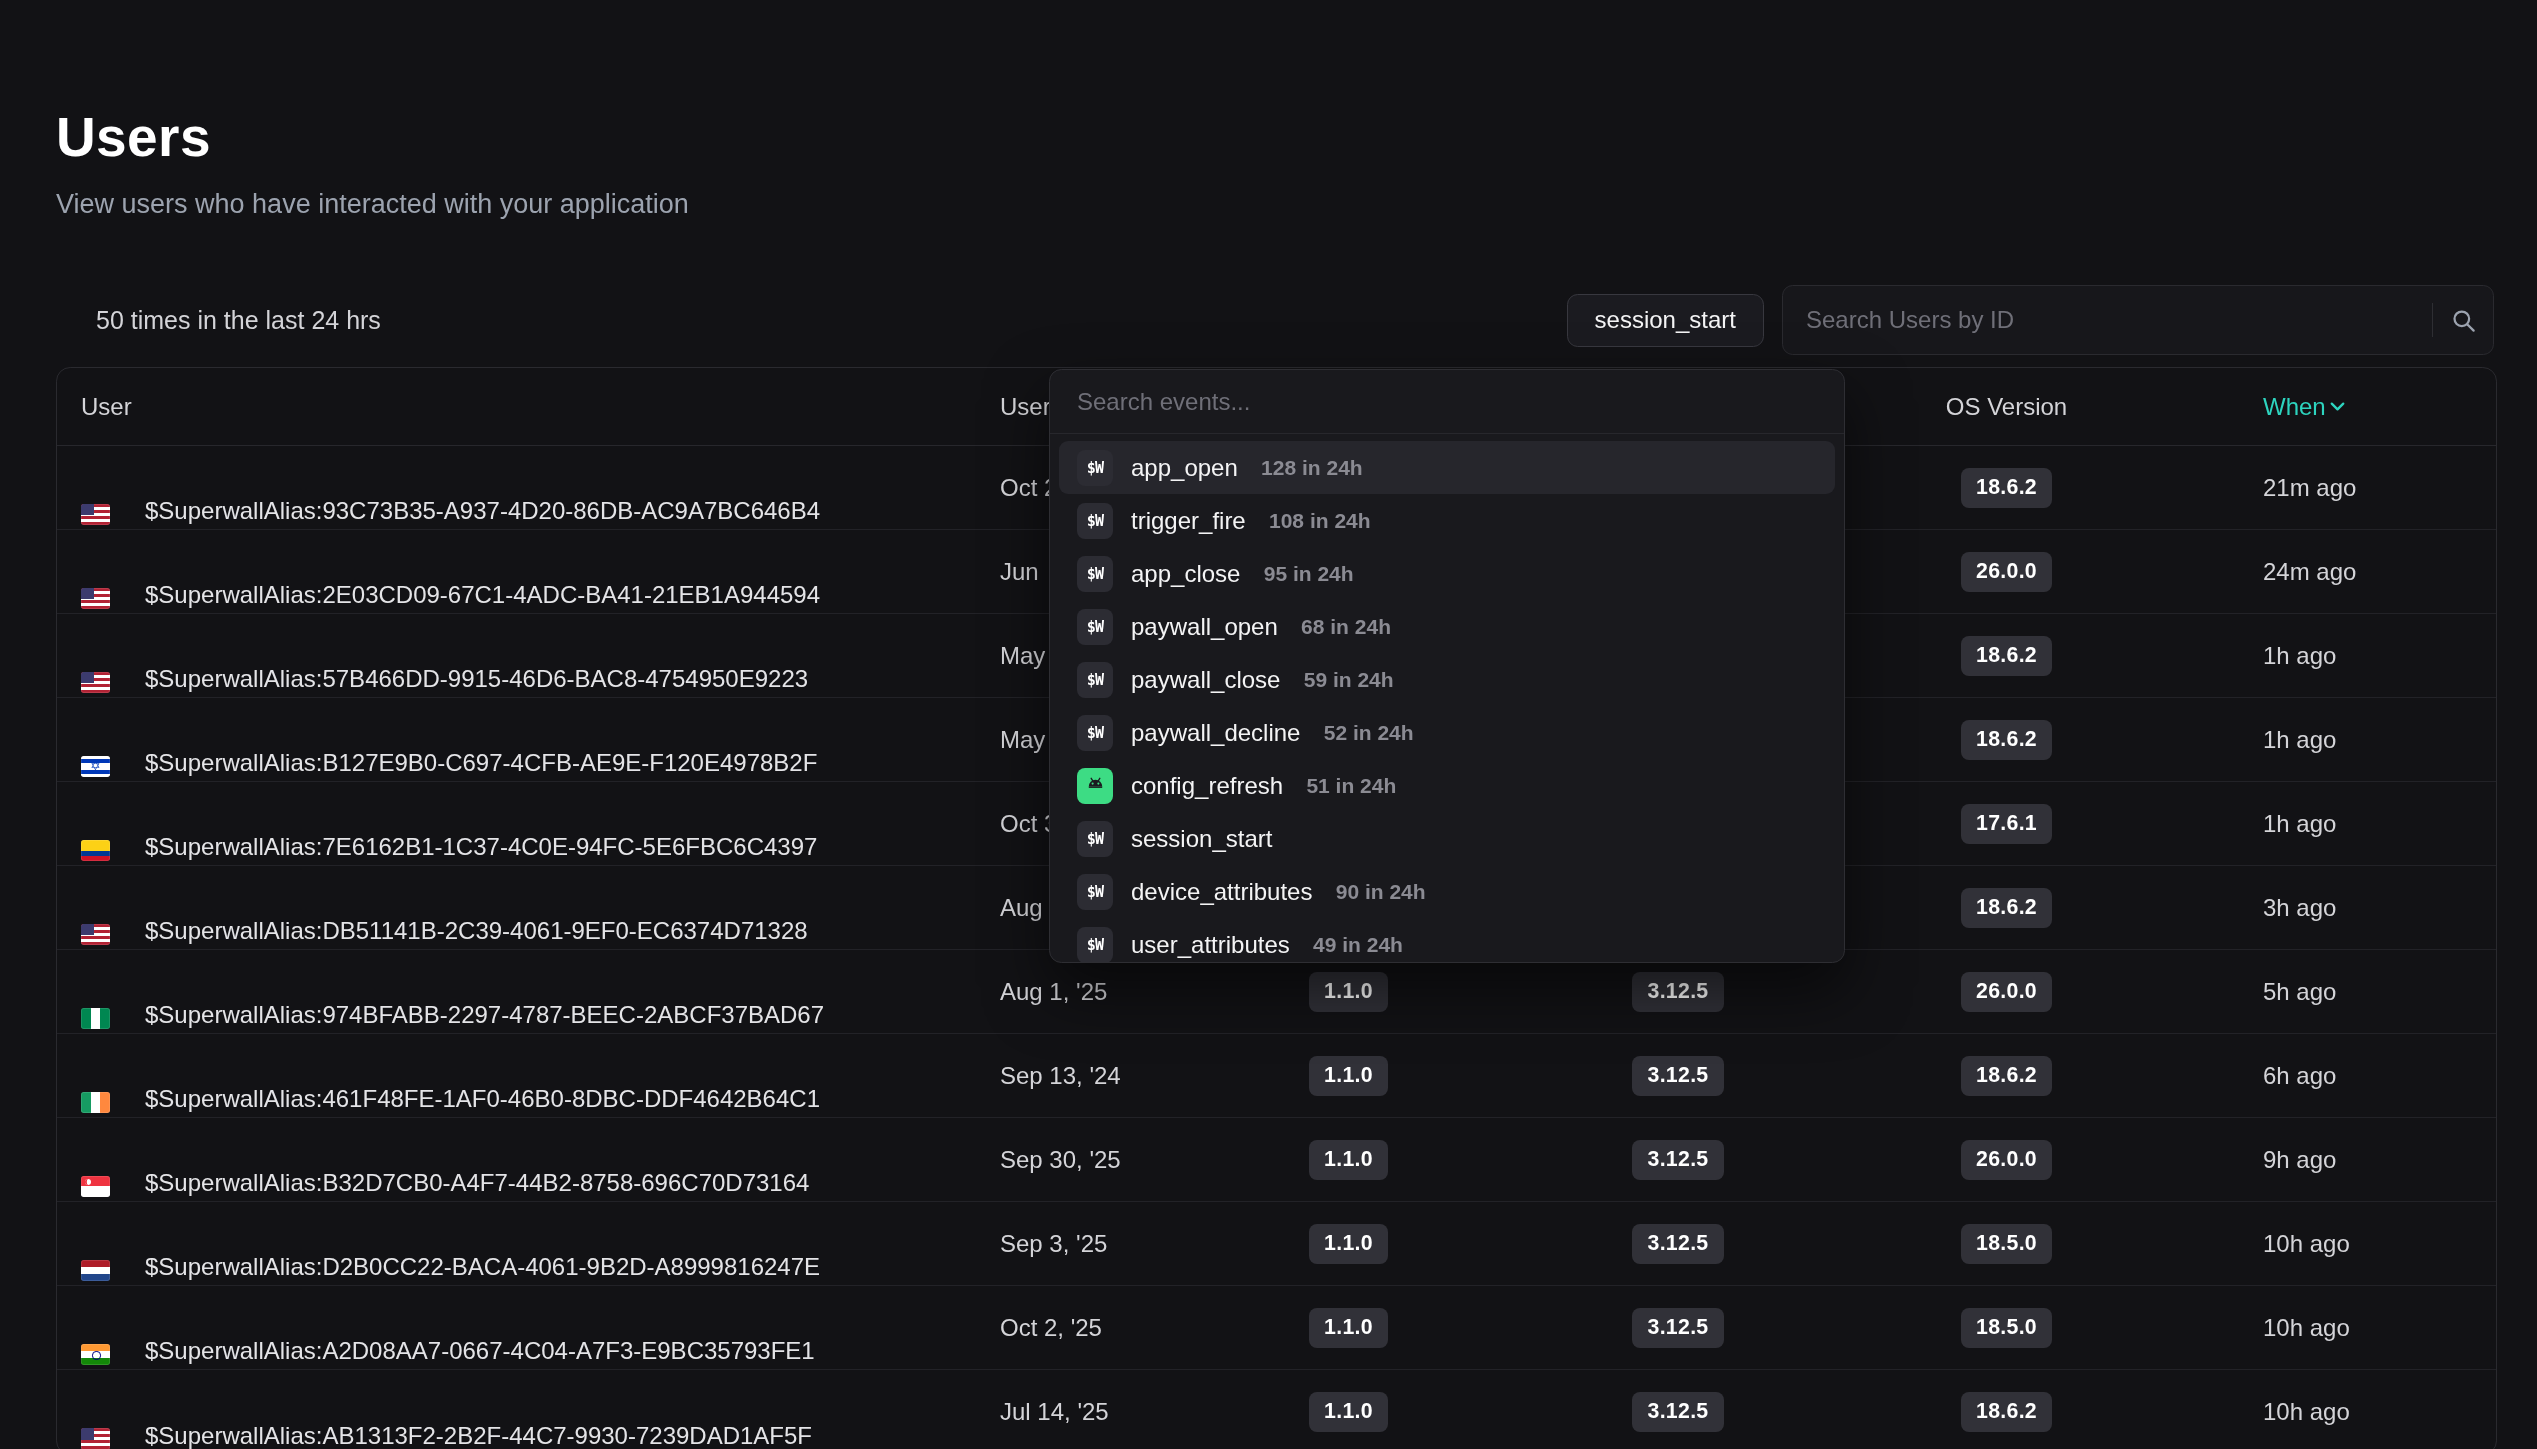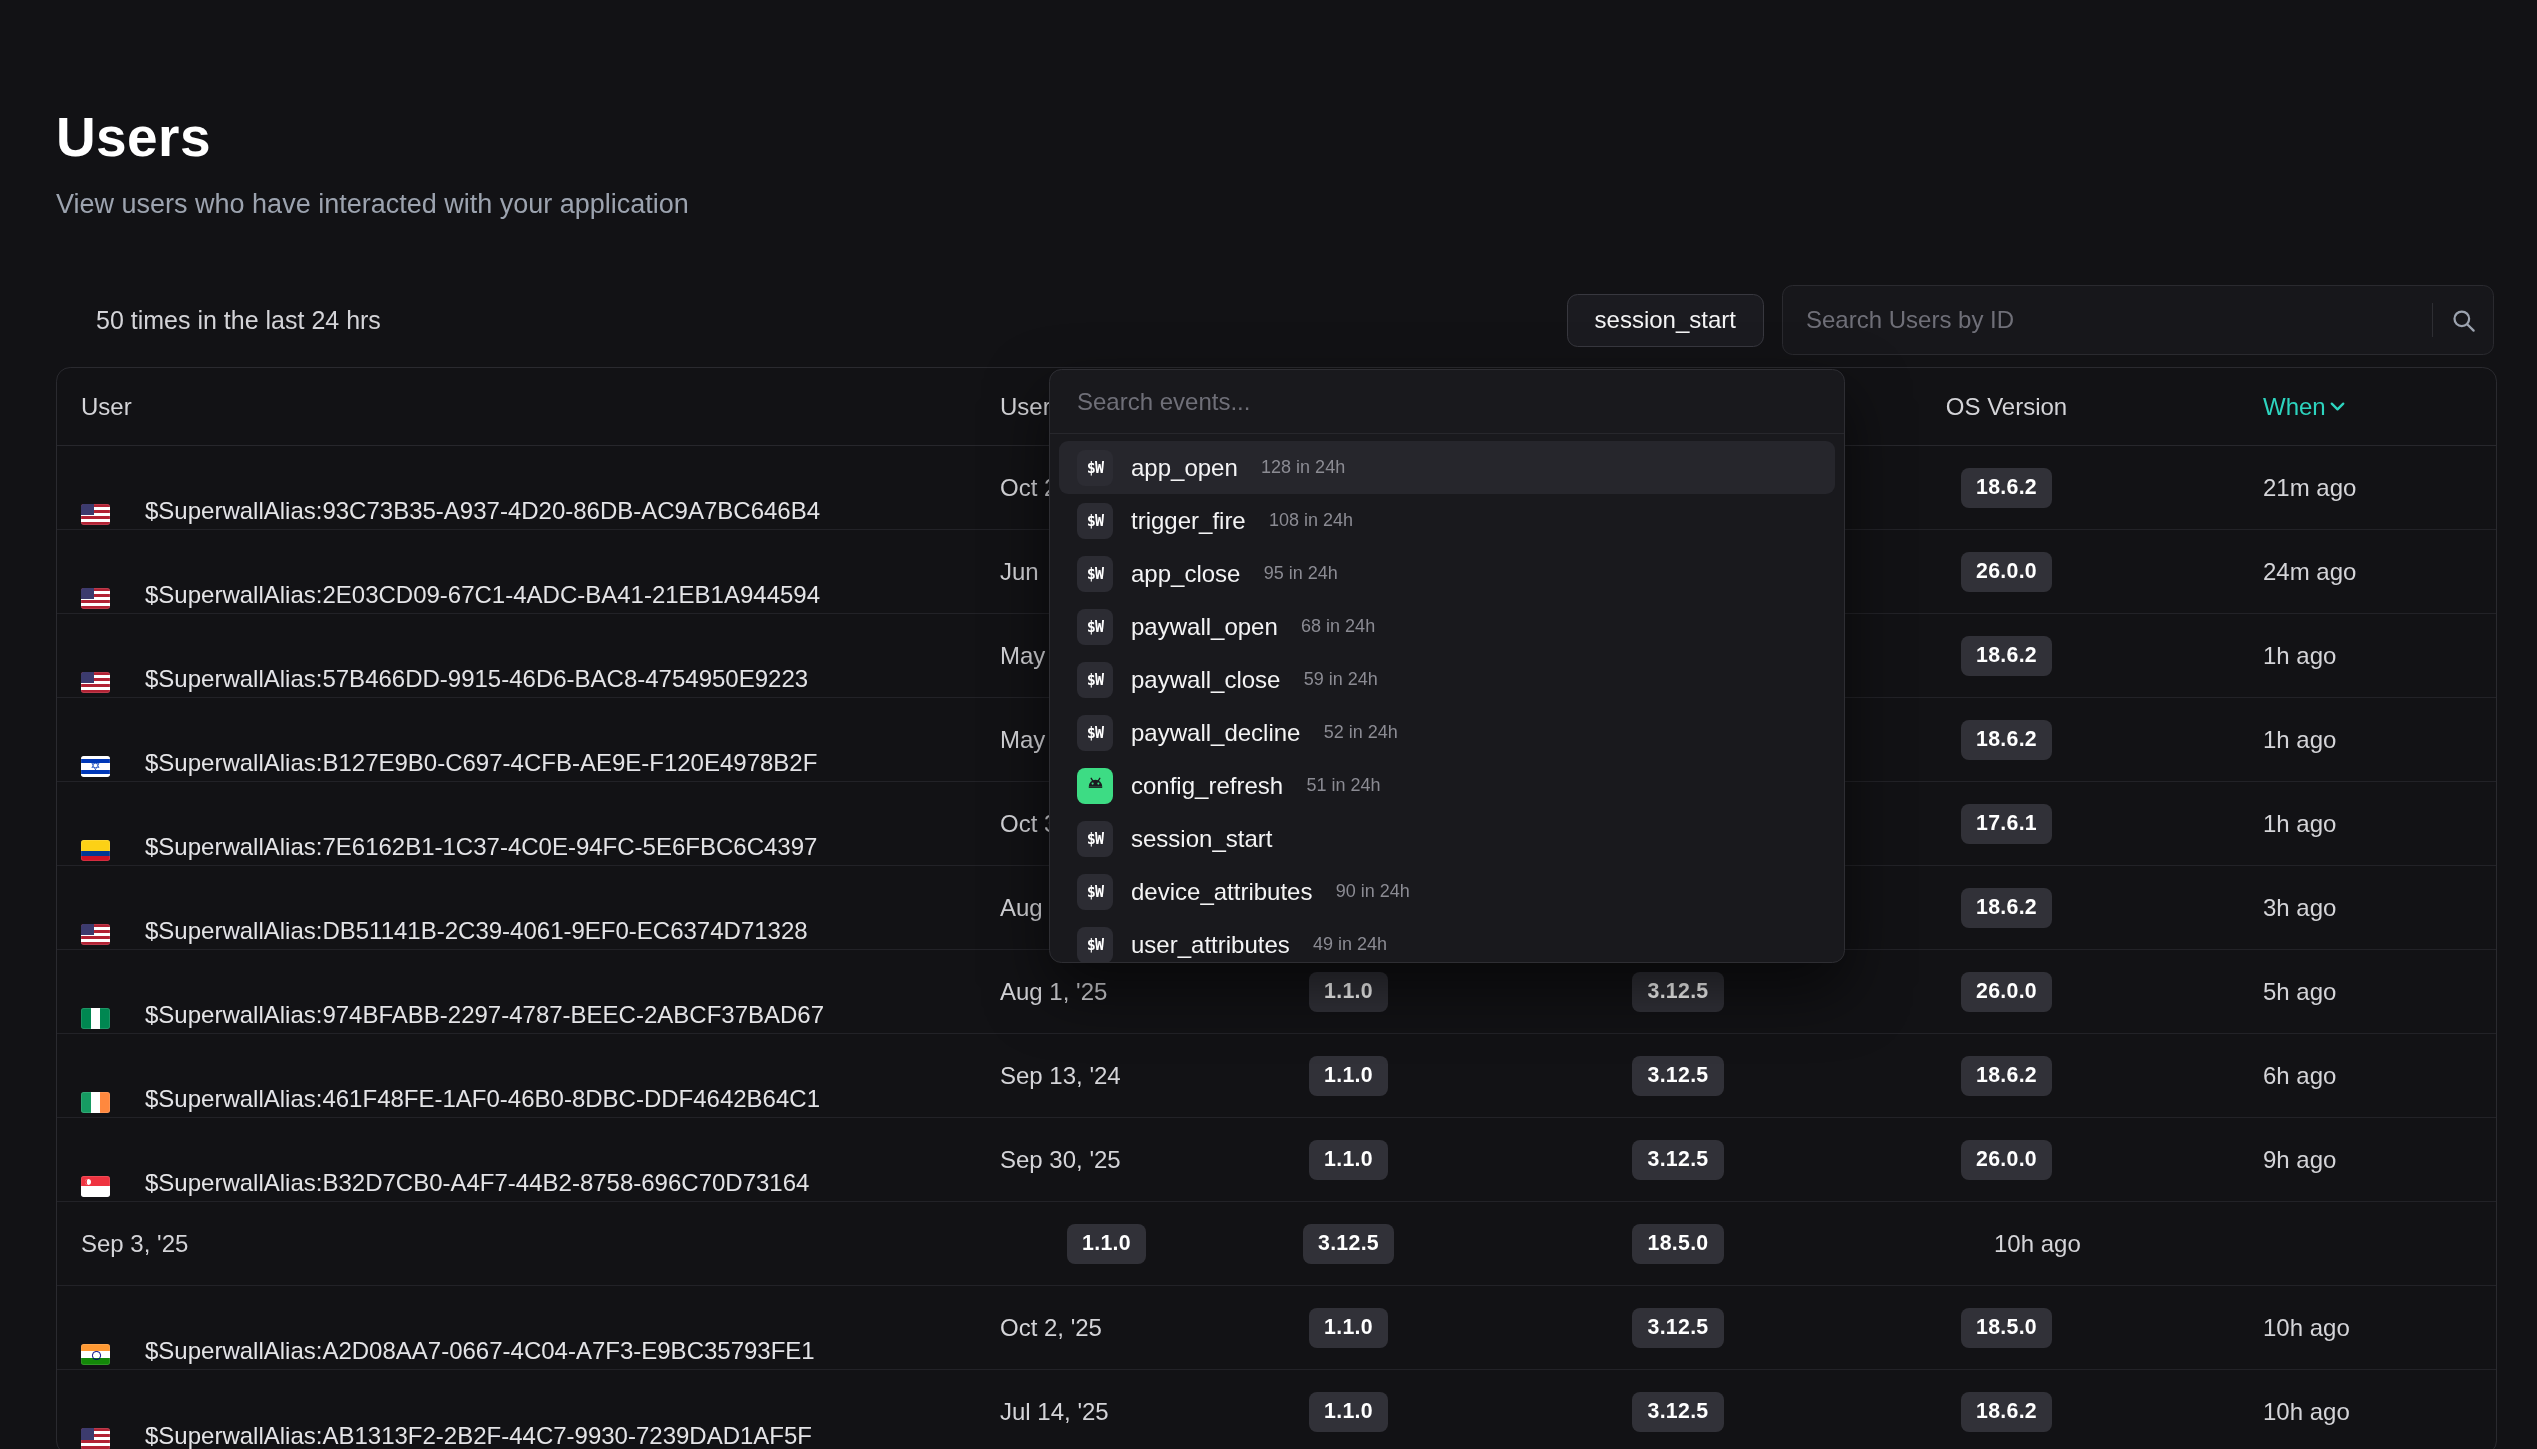--- a/index.html
+++ b/index.html
@@ -116,21 +116,21 @@
     padding:0 18px;cursor:pointer;
   }
   .event-item.highlight{background:var(--hl);}
   .event-icon{
     flex:0 0 36px;width:36px;height:36px;border-radius:8px;
     display:flex;align-items:center;justify-content:center;
   }
   .event-icon.sw{background:#2c2c33;color:#fff;font-family:"DejaVu Sans Mono",monospace;font-weight:700;font-size:15px;letter-spacing:-0.9px;}
   .event-icon.android{background:#3ddc84;}
   .event-name{font-size:24px;color:#f4f4f5;font-weight:500;white-space:nowrap;}
-  .event-count{font-size:18px;color:var(--dim);white-space:nowrap;margin-left:5.3px;}
+  .event-count{font-size:21px;color:var(--dim);white-space:nowrap;margin-left:5.3px;font-weight:bold;}
 </style>
 </head>
 <body>
 
 <div class="page">
 
   <h1 class="page-title">Users</h1>
   <p class="page-subtitle">View users who have interacted with your application</p>
 
   <div class="toolbar-row">
@@ -258,20 +258,24 @@
       <span class="flag f-sg"></span>
       <span class="user-id">$SuperwallAlias:B32D7CB0-A4F7-44B2-8758-696C70D73164</span>
     </div>
     <div class="c-since">Sep 30, '25</div>
     <div class="c-center"><span class="badge">1.1.0</span></div>
     <div class="c-center"><span class="badge">3.12.5</span></div>
     <div class="c-center"><span class="badge">26.0.0</span></div>
     <div class="c-when">9h ago</div>
   </div>
         <div class="trow">
+    <div class="c-user">
+      <span class="flag f-nl"></span>
+      <span class="user-id">$SuperwallAlias:D2B0CC22-BACA-4061-9B2D-A8999816247E</span>
+    </div>
     <div class="c-since">Sep 3, '25</div>
     <div class="c-center"><span class="badge">1.1.0</span></div>
     <div class="c-center"><span class="badge">3.12.5</span></div>
     <div class="c-center"><span class="badge">18.5.0</span></div>
     <div class="c-when">10h ago</div>
   </div>
         <div class="trow">
     <div class="c-user">
       <span class="flag f-in"></span>
       <span class="user-id">$SuperwallAlias:A2D08AA7-0667-4C04-A7F3-E9BC35793FE1</span>

